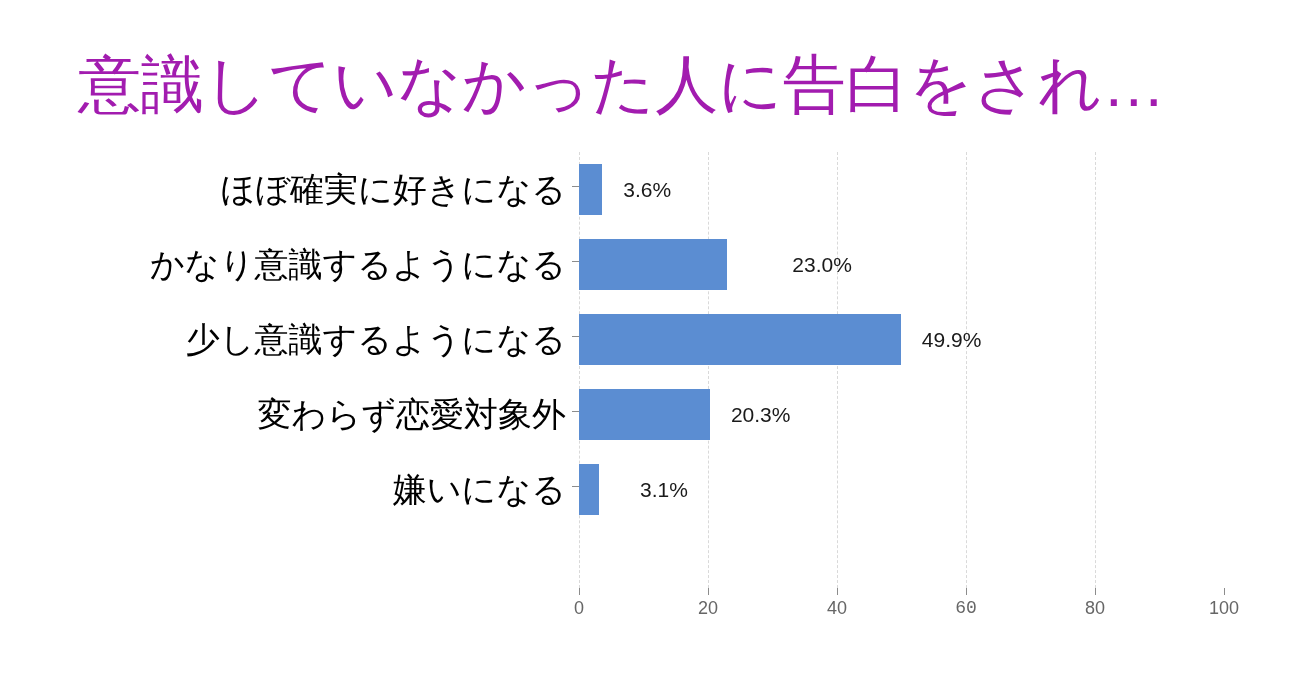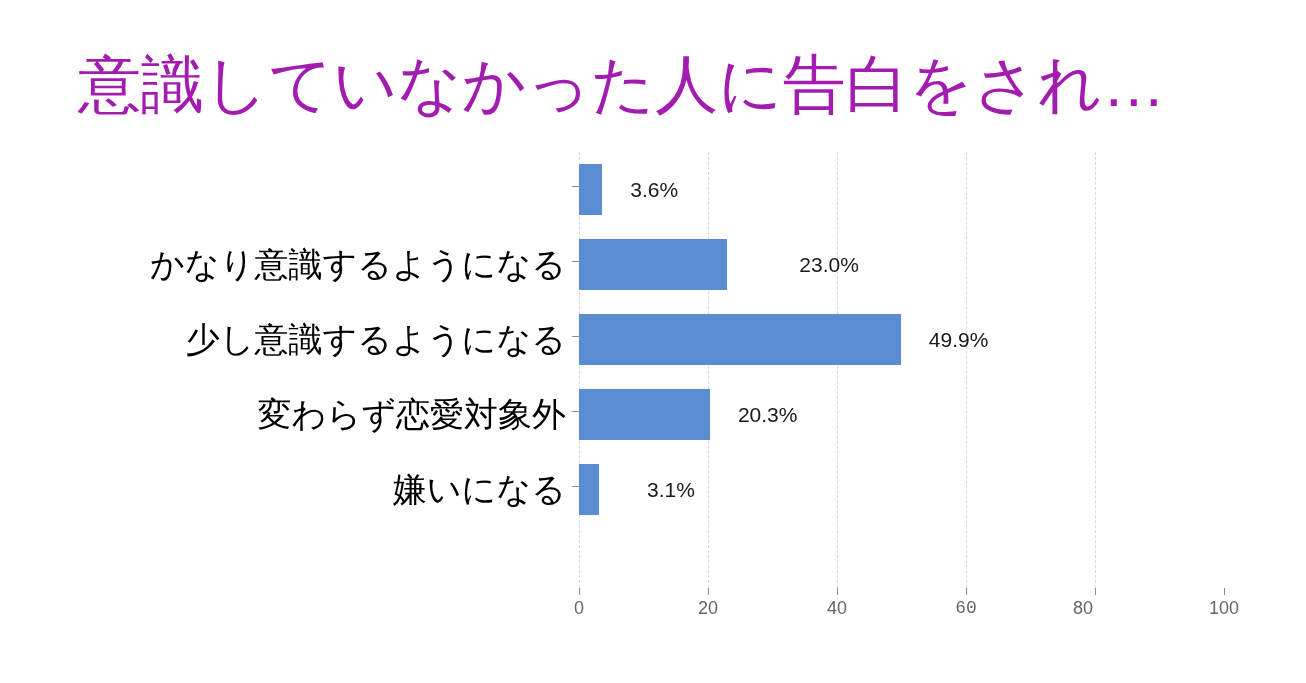--- a/index.html
+++ b/index.html
@@ -85,21 +85,21 @@
   }
 
   .bar-value {
     position: absolute;
     top: 12px;
     height: 51px;
     line-height: 51px;
     font-size: 21px;
     color: #1a1a1a;
     white-space: nowrap;
-    padding-left: 28px;
+    padding-left: 21px;
   }
 
   .cat-tick {
     position: absolute;
     left: -7px;
     top: 34px;
     width: 7px;
     height: 0px;
     border-top: 1px solid #8c8c8c;
   }
@@ -135,27 +135,28 @@
     <div id="ticks">
         <div class="tick-mark" style="left: 0px;"></div>
         <div class="tick-label" style="left: 0px;">0</div>
         <div class="tick-mark" style="left: 129px;"></div>
         <div class="tick-label" style="left: 129px;">20</div>
         <div class="tick-mark" style="left: 258px;"></div>
         <div class="tick-label" style="left: 258px;">40</div>
         <div class="tick-mark" style="left: 387px;"></div>
         <div class="tick-label" style="left: 387px; font-family: Liberation Mono, monospace;">60</div>
         <div class="tick-mark" style="left: 516px;"></div>
-        <div class="tick-label" style="left: 504px;">80</div>
+        <div class="tick-label" style="left: 516px;">80</div>
         <div class="tick-mark" style="left: 645px;"></div>
         <div class="tick-label" style="left: 645px;">100</div>
       </div>
     <div id="bars">
         <div class="cat-row" style="top: 0px;">
           <div class="cat-tick"></div>
+          <div class="cat-label">ほぼ確実に好きになる</div>
           <div class="bar" style="width: 23.22px; background: rgb(91, 141, 210);"></div>
           <div class="bar-value" style="left: 23.22px;">3.6%</div>
         </div>
         <div class="cat-row" style="top: 75px;">
           <div class="cat-tick"></div>
           <div class="cat-label">かなり意識するようになる</div>
           <div class="bar" style="width: 148.35px; background: rgb(91, 141, 210);"></div>
           <div class="bar-value" style="left: 148.35px; margin-left: 44px;">23.0%</div>
         </div>
         <div class="cat-row" style="top: 150px;">

